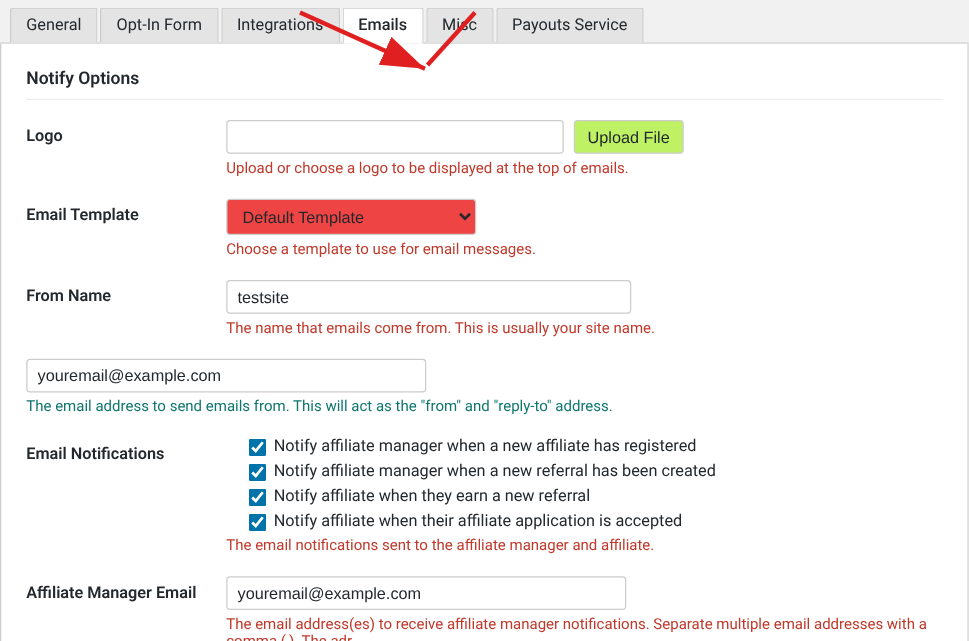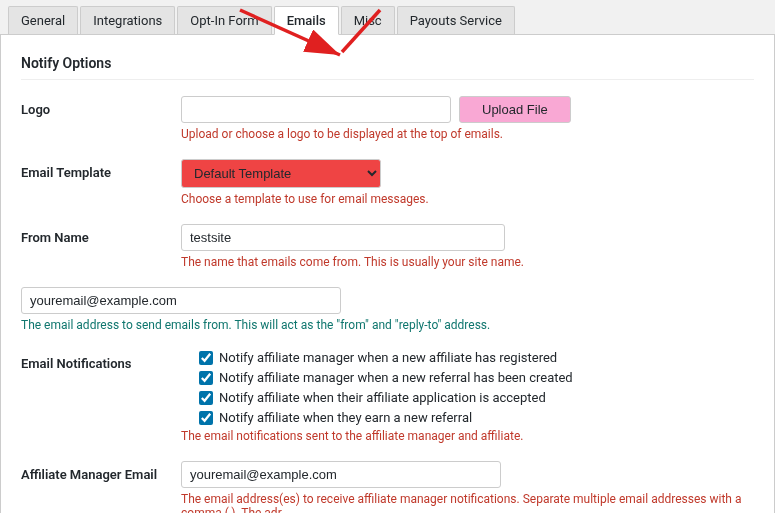--- a/index.html
+++ b/index.html
@@ -81,22 +81,22 @@
     .form-field input[type="text"].logo-input {
       width: 270px;
     }
     .form-field input[type="text"].name-input {
       width: 324px;
     }
     .form-field input[type="text"].email-input {
       width: 320px;
     }
     .upload-btn {
-      padding: 5px 22px;
-      background: #f9a8d4;
+      padding: 5px 10px;
+      background: #bef264;
       border: 1px solid #ccc;
       border-radius: 3px;
       font-size: 13px;
       cursor: pointer;
       color: #23282d;
     }
     .help-text {
       font-size: 12px;
       color: #c0392b;
       margin-top: 4px;
@@ -148,22 +148,22 @@
         <polygon points="0 0, 10 3.5, 0 7" fill="#e02020"></polygon>
       </marker>
     </defs>
 
     <line x1="60" y1="10" x2="160" y2="55" stroke="#e02020" stroke-width="3.5" marker-end="url(#arrowhead)"></line>
     <line x1="200" y1="10" x2="162" y2="52" stroke="#e02020" stroke-width="3.5"></line>
   </svg>
 
   <div class="tabs-bar">
     <div class="tab">General</div>
+    <div class="tab">Opt-In Form</div>
     <div class="tab">Integrations</div>
-    <div class="tab">Opt-In Form</div>
     <div class="tab active">Emails</div>
     <div class="tab">Misc</div>
     <div class="tab">Payouts Service</div>
   </div>
 
   <div class="content">
     <div class="section-title">Notify Options</div>
 
     <div class="form-row">
       <div class="form-label">Logo</div>
@@ -206,25 +206,25 @@
           <label class="checkbox-item">
             <input type="checkbox" checked="" style="">
             <span>Notify affiliate manager when a new affiliate has registered</span>
           </label>
           <label class="checkbox-item">
             <input type="checkbox" checked="" style="">
             <span>Notify affiliate manager when a new referral has been created</span>
           </label>
           <label class="checkbox-item">
             <input type="checkbox" checked="" style="">
+            <span>Notify affiliate when they earn a new referral</span>
+          </label>
+          <label class="checkbox-item">
+            <input type="checkbox" checked="" style="">
             <span>Notify affiliate when their affiliate application is accepted</span>
-          </label>
-          <label class="checkbox-item">
-            <input type="checkbox" checked="" style="">
-            <span>Notify affiliate when they earn a new referral</span>
           </label>
         </div>
         <div class="help-text" style="color:#c0392b;margin-top:4px;">The email notifications sent to the affiliate manager and affiliate.</div>
       </div>
     </div>
 
     <div class="form-row">
       <div class="form-label">Affiliate Manager Email</div>
       <div class="form-field">
         <input type="text" class="email-input" value="youremail@example.com" style="">

